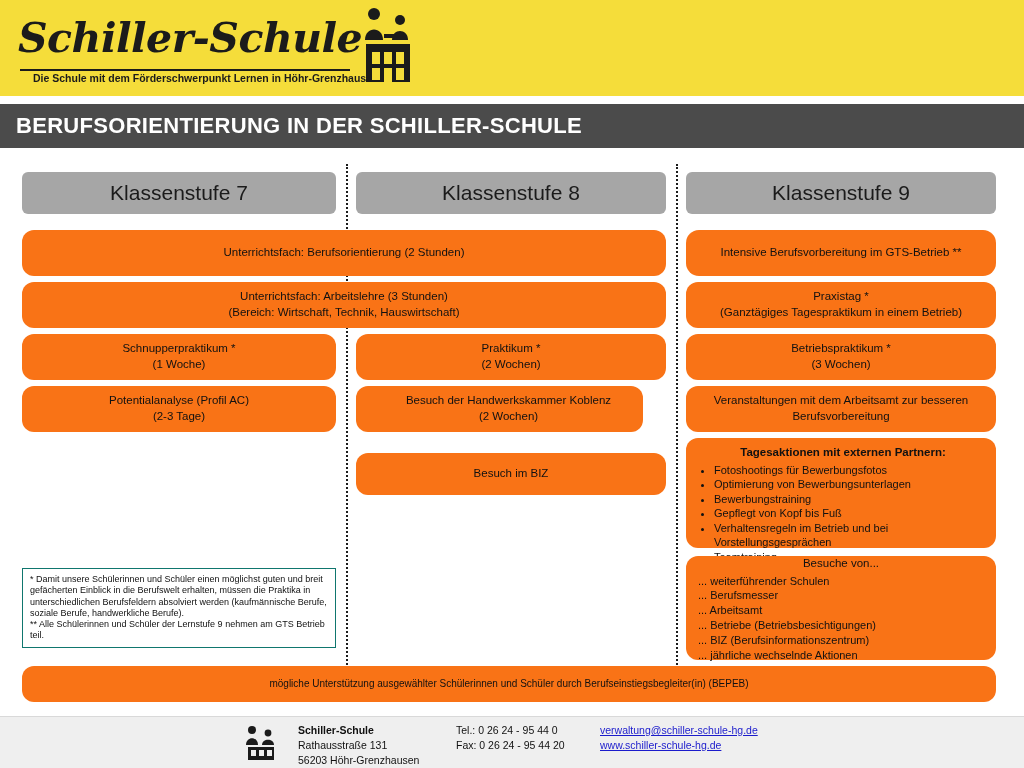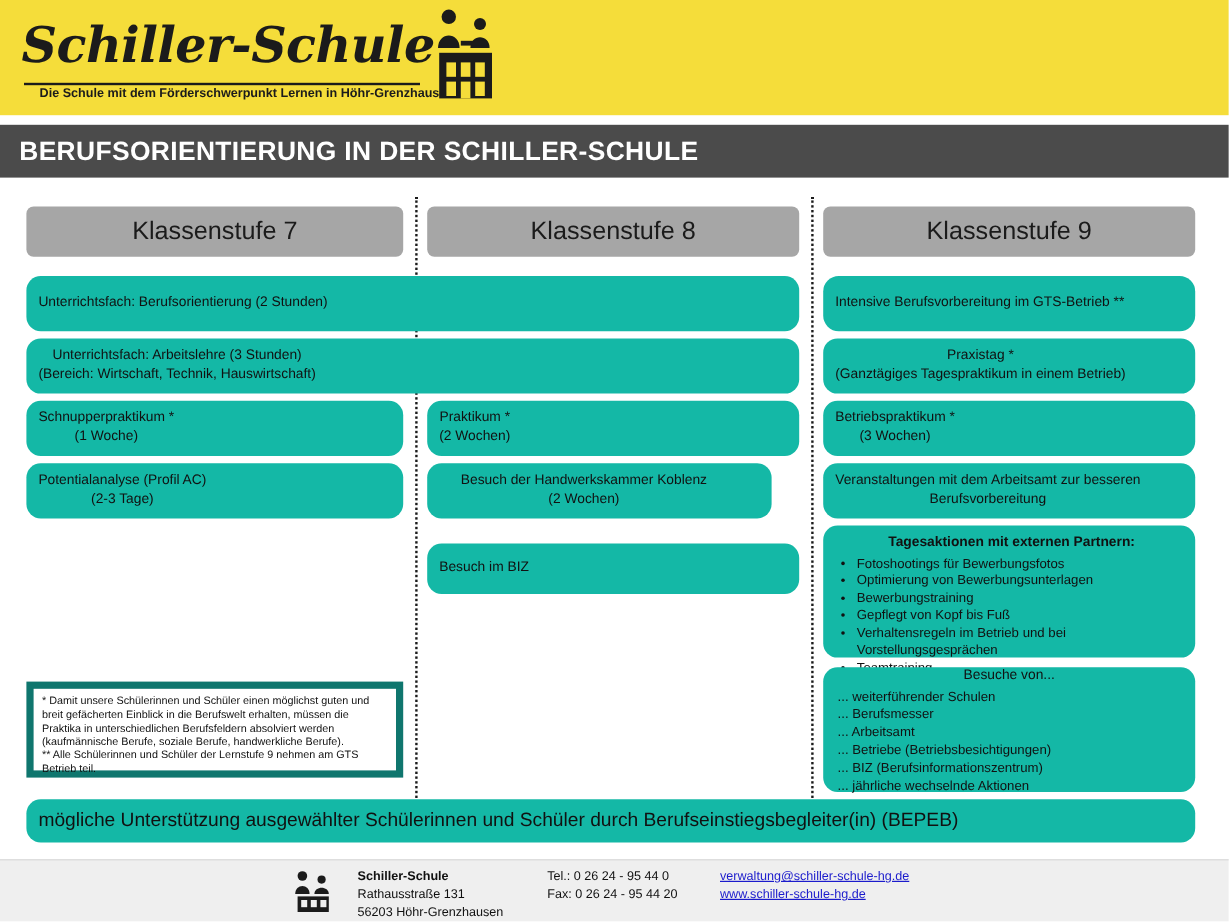--- a/index.html
+++ b/index.html
@@ -92,40 +92,40 @@
     display: flex; align-items: center; justify-content: center;
     color: #1b1b1b;
     font-size: 21px;
   }
   #colhead7 { left: 22px;  top: 16px; width: 314px; }
   #colhead8 { left: 356px; top: 16px; width: 310px; }
   #colhead9 { left: 686px; top: 16px; width: 310px; }
 
   .card {
     position: absolute;
-    background: #14b8a6;
+    background: #f97316;
     border-radius: 12px;
-    display: flex; align-items: center; justify-content: flex-start;
+    display: flex; align-items: center; justify-content: center;
     text-align: center;
     color: #111;
     font-size: 11.5px;
     line-height: 1.35;
     padding: 4px 10px;
   }
 
   
   #card-bo    { left: 22px; top: 74px;  width: 644px; height: 46px; }
   #card-al    { left: 22px; top: 126px; width: 644px; height: 46px; }
 
   
   #card-schnupper { left: 22px; top: 178px; width: 314px; height: 46px; }
   #card-potential { left: 22px; top: 230px; width: 314px; height: 46px; }
   #card-fussnote  {
     left: 22px; top: 412px; width: 314px; height: 80px;
-    background: #ffffff; border: 6px solid #0f766e; border-radius: 0;
+    background: #ffffff; border: 1px solid #0f766e; border-radius: 0;
     font-size: 9px; line-height: 1.25; text-align: left;
     align-items: flex-start; justify-content: flex-start;
     padding: 5px 7px;
   }
 
   
   #card-praktikum8 { left: 356px; top: 178px; width: 310px; height: 46px; }
   #card-hwk        { left: 356px; top: 230px; width: 287px; height: 46px; padding-left: 28px; }
   #card-biz        { left: 356px; top: 297px; width: 310px; height: 42px; }
 
@@ -145,21 +145,21 @@
 
   #card-besuche {
     left: 686px; top: 400px; width: 310px; height: 104px;
     display: block; text-align: left; padding: 0 12px;
   }
   #card-besuche .tt { text-align: center; display: block; font-size: 11.5px; margin-bottom: 2px;}
   #card-besuche .line { font-size: 11px; line-height: 1.35; }
 
   #card-bottom {
     left: 22px; top: 510px; width: 974px; height: 36px;
-    font-size: 16px;
+    font-size: 10px;
     border-radius: 12px;
   }
 
   
   .footer {
     position: absolute; left: 0; top: 716px;
     width: 1024px; height: 52px;
     background: #efefef;
     border-top: 1px solid #d9d9d9;
   }

